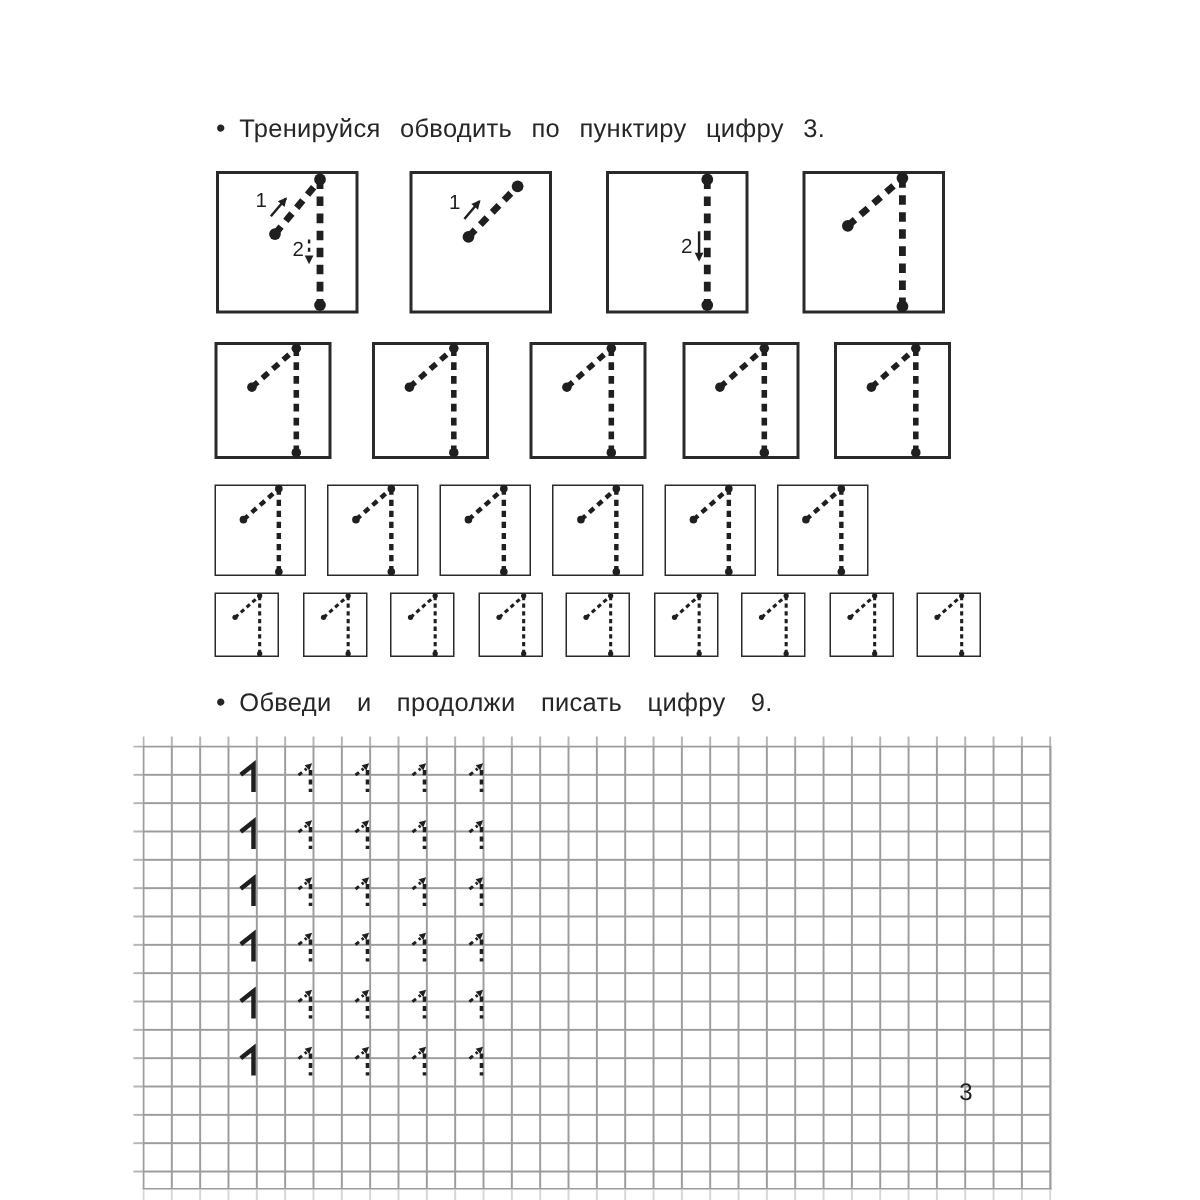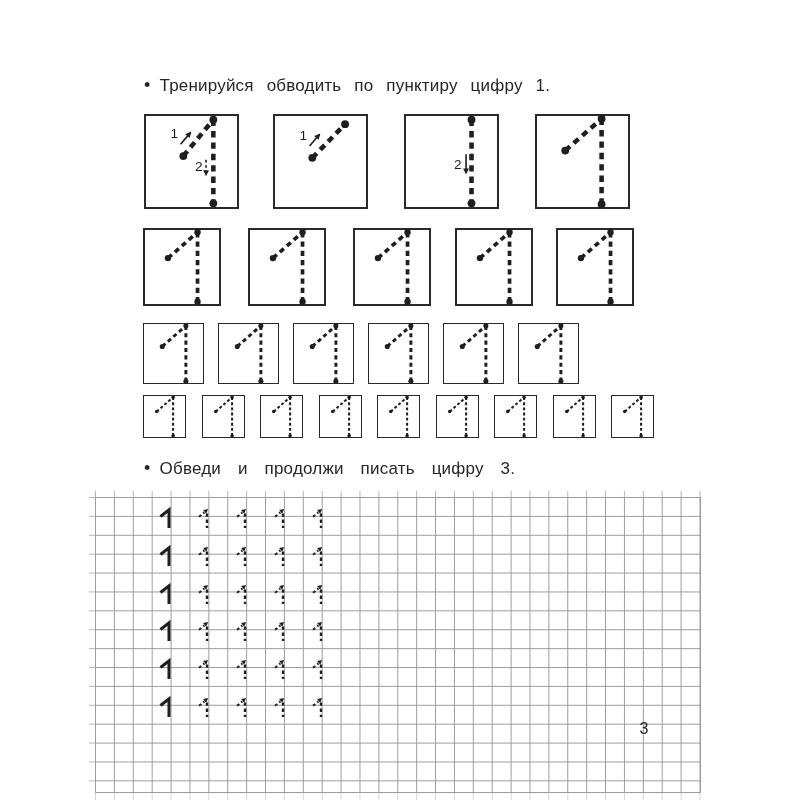--- a/index.html
+++ b/index.html
@@ -42,21 +42,21 @@
     font-size:16px;color:#1f1f1f;
   }
 </style>
 </head>
 <body>
 
 <div class="page">
 
   <div class="heading h1" style="top:76px">
     <span class="bullet">•</span>
-    <span class="htext">Тренируйся обводить по пунктиру цифру 1.</span>
+    <span class="htext">Тренируйся обводить по пунктиру цифру 3.</span>
   </div>
 
   <div id="practice-rows">
       <div class="psquare" style="left: 144px; top: 114px; width: 95px; height: 95px; border-width: 2.5px;">
         <svg viewBox="0 0 100 100" preserveAspectRatio="none" xmlns="http://www.w3.org/2000/svg">
           <line x1="41" y1="44" x2="74" y2="4" stroke="#1f1f1f" stroke-width="5" stroke-dasharray="7,5.5"></line>
           <line x1="74" y1="4" x2="74" y2="96" stroke="#1f1f1f" stroke-width="5" stroke-dasharray="7,5.5"></line>
           <circle cx="41" cy="44" r="4.3" fill="#1f1f1f"></circle>
           <circle cx="74" cy="4" r="4.3" fill="#1f1f1f"></circle>
           <circle cx="74" cy="96" r="4.3" fill="#1f1f1f"></circle>
@@ -274,21 +274,21 @@
           <line x1="71" y1="3" x2="71" y2="97" stroke="#1f1f1f" stroke-width="5" stroke-dasharray="7,5.5"></line>
           <circle cx="31" cy="38" r="4.3" fill="#1f1f1f"></circle>
           <circle cx="71" cy="3" r="4.3" fill="#1f1f1f"></circle>
           <circle cx="71" cy="97" r="4.3" fill="#1f1f1f"></circle>
         </svg>
       </div>
     </div>
 
   <div class="heading h2" style="top:459px">
     <span class="bullet">•</span>
-    <span class="htext">Обведи и продолжи писать цифру 3.</span>
+    <span class="htext">Обведи и продолжи писать цифру 9.</span>
   </div>
 
   <div class="grid-stub-v" style="top:491px;height:6px"></div>
   <div class="grid-stub-h"></div>
   <div class="grid"></div>
   <div class="grid-stub-v" style="top:793px;height:7px;opacity:.55"></div>
 
   <div id="grid-digits">
       <div class="gdigit" style="left: 157px; top: 508px;"><svg viewBox="0 0 22 21" xmlns="http://www.w3.org/2000/svg">
           <polyline points="3.5,8.5 12,1.8 12,20" fill="none" stroke="#1f1f1f" stroke-width="3"></polyline>

